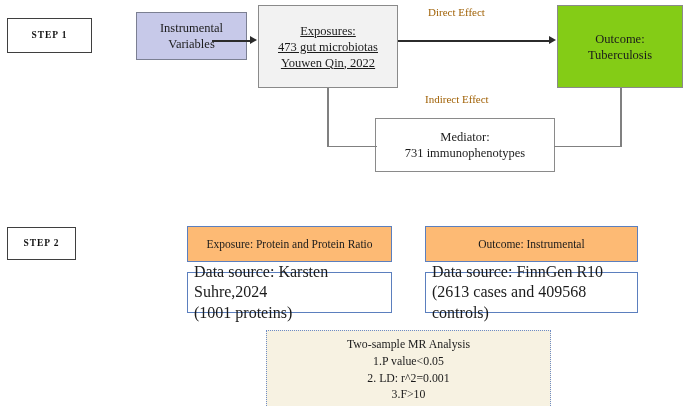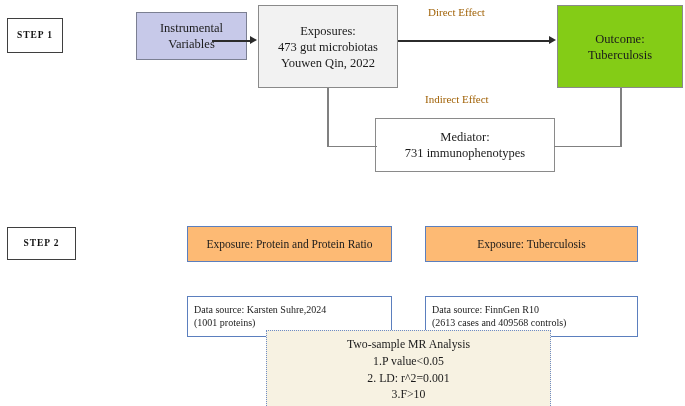--- a/index.html
+++ b/index.html
@@ -34,43 +34,43 @@
   .ln{position:absolute;background:#808080;}
   .ln.h{height:1.6px;}
   .ln.v{width:1.6px;}
   .arrow{position:absolute;width:0;height:0;
          border-top:4.5px solid transparent;border-bottom:4.5px solid transparent;
          border-left:7px solid #2b2b2b;}
   .ln.dark{background:#2b2b2b;}
 
   
   .n-green{border:1px solid #5b7fbe;background:#fdba74;font-size:11.5px;}
-  .n-src{border:1px solid #5b7fbe;background:#ffffff;font-size:10px;
-         justify-content:flex-start;text-align:left;padding:19px 6px;margin-top:24px;}
+  .n-src{border:1px solid #5b7fbe;background:#ffffff;font-size:16px;
+         justify-content:flex-start;text-align:left;padding:19px 6px;}
   .n-mr{border:1.4px dotted #6d8bc6;background:#f7f2e2;font-size:11.8px;
         align-items:flex-start;padding-top:5px;}
   .n-mr .txt{line-height:1.42;font-family:Liberation Serif, serif;}
 </style>
 </head>
 <body>
 
 <div class="canvas">
 
-  <div class="box step-chip" style="left:7px;top:18px;width:56px;height:35px;">
+  <div class="box step-chip" style="left:7px;top:18px;width:85px;height:35px;">
     <span class="txt">STEP  1</span>
   </div>
 
   <div class="box n-iv" style="left:136px;top:12px;width:111px;height:48px;">
     <span class="txt">
       <span>Instrumental</span><br>
       <span>Variables</span>
     </span>
   </div>
 
-  <div class="box n-exp" style="left:258px;top:5px;width:140px;height:83px;">
+  <div class="box n-exp" style="left:258px;top:5px;width:140px;height:83px;text-decoration:underline;">
     <span class="txt">
       <span>Exposures:</span><br>
       <span>473 gut microbiotas</span><br>
       <span>Youwen Qin, 2022</span>
     </span>
   </div>
 
   <div class="box n-out" style="left:557px;top:5px;width:126px;height:83px;">
     <span class="txt">
       <span>Outcome:</span><br>
@@ -102,21 +102,21 @@
 
   <div class="box step-chip" style="left:7px;top:227px;width:69px;height:33px;">
     <span class="txt">STEP  2</span>
   </div>
 
   <div class="box n-green" style="left:187px;top:226px;width:205px;height:36px;padding:0 8px;">
     <span class="txt">Exposure: Protein and Protein Ratio</span>
   </div>
 
   <div class="box n-green" style="left:425px;top:226px;width:213px;height:36px;padding:0 8px;">
-    <span class="txt">Exposure: Tuberculosis</span>
+    <span class="txt">Outcome: Instrumental</span>
   </div>
 
   <div class="box n-src" style="left:187px;top:272px;width:205px;height:41px;">
     <span class="txt">
       <span>Data source: Karsten Suhre,2024</span><br>
       <span>(1001 proteins)</span>
     </span>
   </div>
 
   <div class="box n-src" style="left:425px;top:272px;width:213px;height:41px;">

